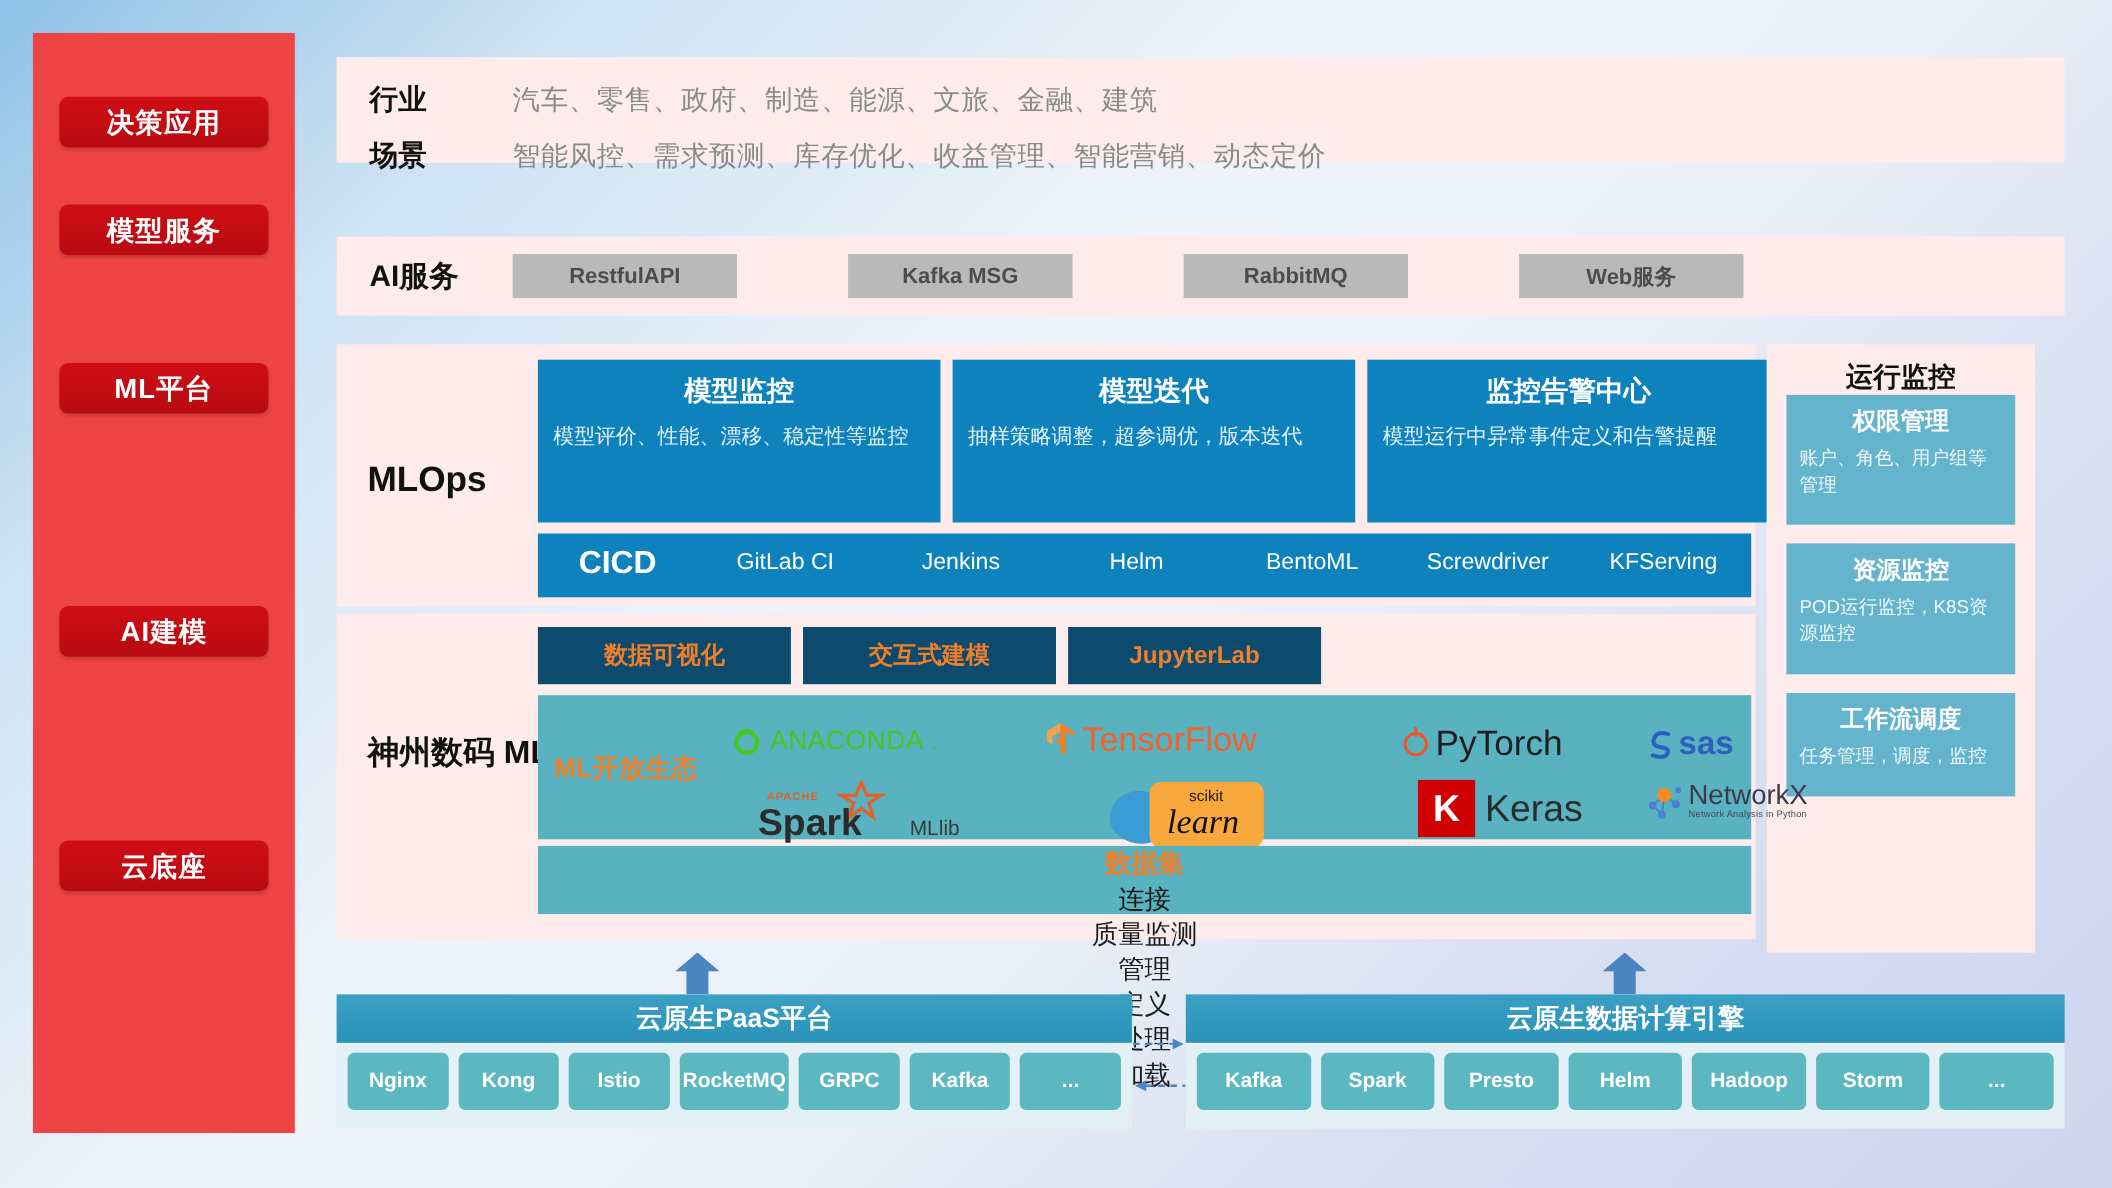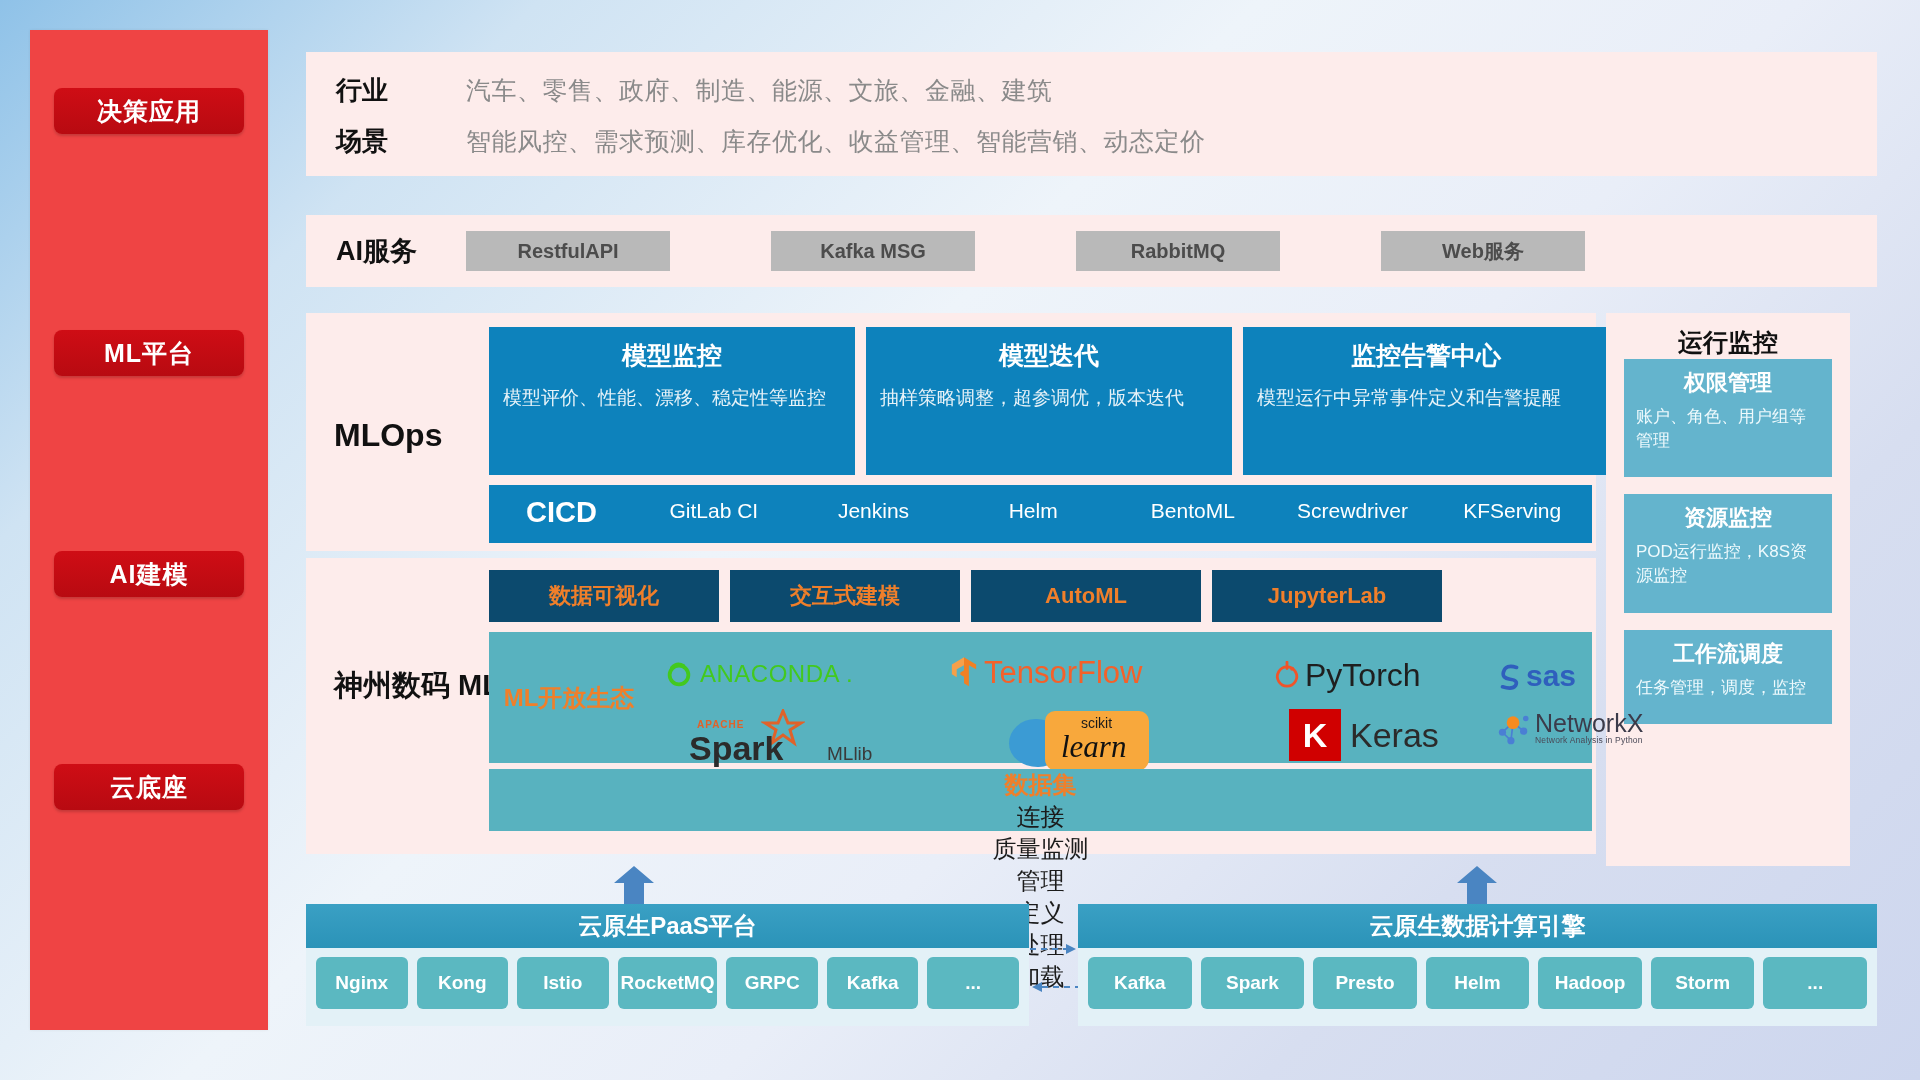--- a/index.html
+++ b/index.html
@@ -31,21 +31,21 @@
   }
 
   
   .main { position: absolute; left: 306px; top: 0; width: 1614px; height: 1080px; }
 
   .band {
     position: absolute; left: 0; background: #fdeceb;
   }
 
   
-  #band-decision { top: 52px; width: 1571px; height: 124px; }
+  #band-decision { top: 52px; width: 1571px; height: 96px; }
   .dec-grid { position: absolute; inset: 0; padding: 14px 0 0 30px; }
   .dec-line { display: flex; align-items: center; height: 48px; margin-bottom: 3px; }
   .dec-key { width: 130px; font-weight: bold; font-size: 26px; color: #111; }
   .dec-val { font-size: 25px; color: #8a8a8a; letter-spacing: .5px; }
 
   
   #band-service { top: 215px; width: 1571px; height: 72px; }
   .svc-inner { position: absolute; inset: 0; display: flex; align-items: center; padding-left: 30px; }
   .svc-label { width: 130px; font-weight: bold; font-size: 27px; color: #111; }
   .svc-chips { flex: 1; display: flex; gap: 0; }
@@ -133,20 +133,23 @@
   .dashed-link { position: absolute; left: 724px; top: 935px; width: 48px; height: 66px; }
 </style>
 </head>
 <body>
 
 <div class="page">
 
   <div class="rail">
     <div class="rail-pill" style="top:58px">
         <span>决策应用</span>
+      </div>
+    <div class="rail-pill" style="top:156px">
+        <span>模型服务</span>
       </div>
     <div class="rail-pill" style="top:300px">
         <span>ML平台</span>
       </div>
     <div class="rail-pill" style="top:521px">
         <span>AI建模</span>
       </div>
     <div class="rail-pill" style="top:734px">
         <span>云底座</span>
       </div>
@@ -222,21 +225,20 @@
       </div>
     </div>
 
     <div class="band" id="band-model">
       <div class="mlab-label">神州数码
 ML LAB</div>
 
       <div class="tabs">
         <div class="tab">数据可视化</div>
         <div class="tab">交互式建模</div>
-        <div class="tab">AutoML</div>
         <div class="tab">JupyterLab</div>
       </div>
 
       <div class="eco">
         <div class="eco-label">ML开放生态</div>
         <div class="eco-logos">
 
           <div style="position:absolute;left:15px;top:8px;display:flex;align-items:center;gap:6px">
             <svg width="30" height="30" viewBox="0 0 32 32">
                 <circle cx="16" cy="17" r="10" fill="none" stroke="#43c91e" stroke-width="4"></circle>

